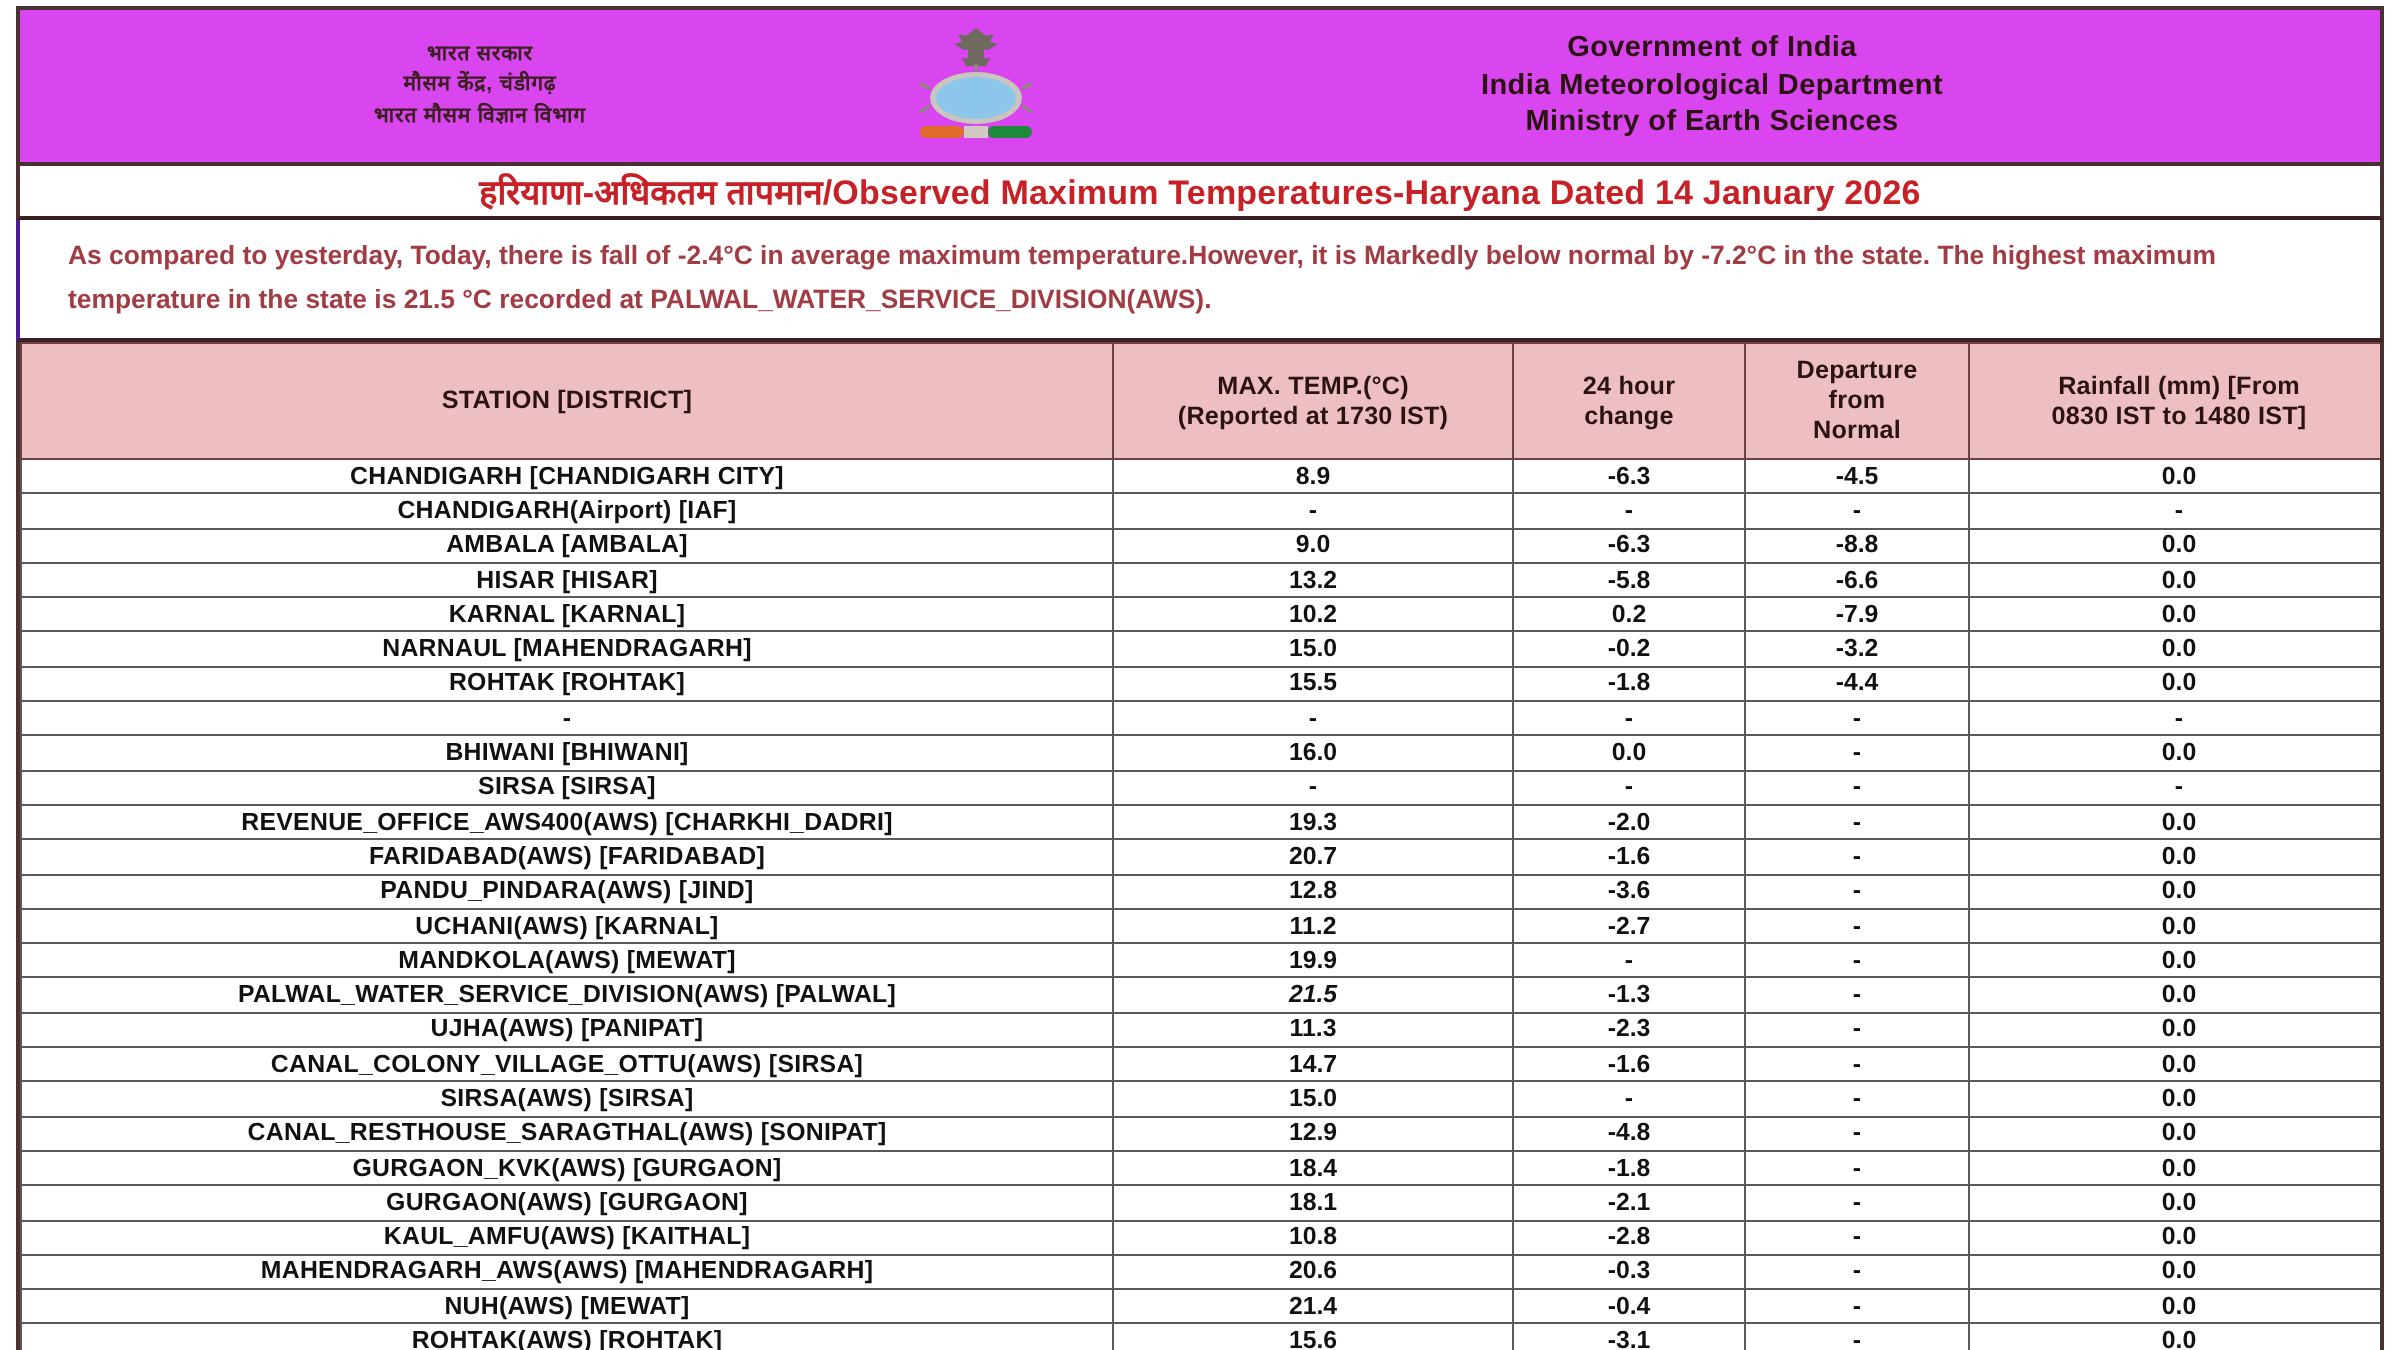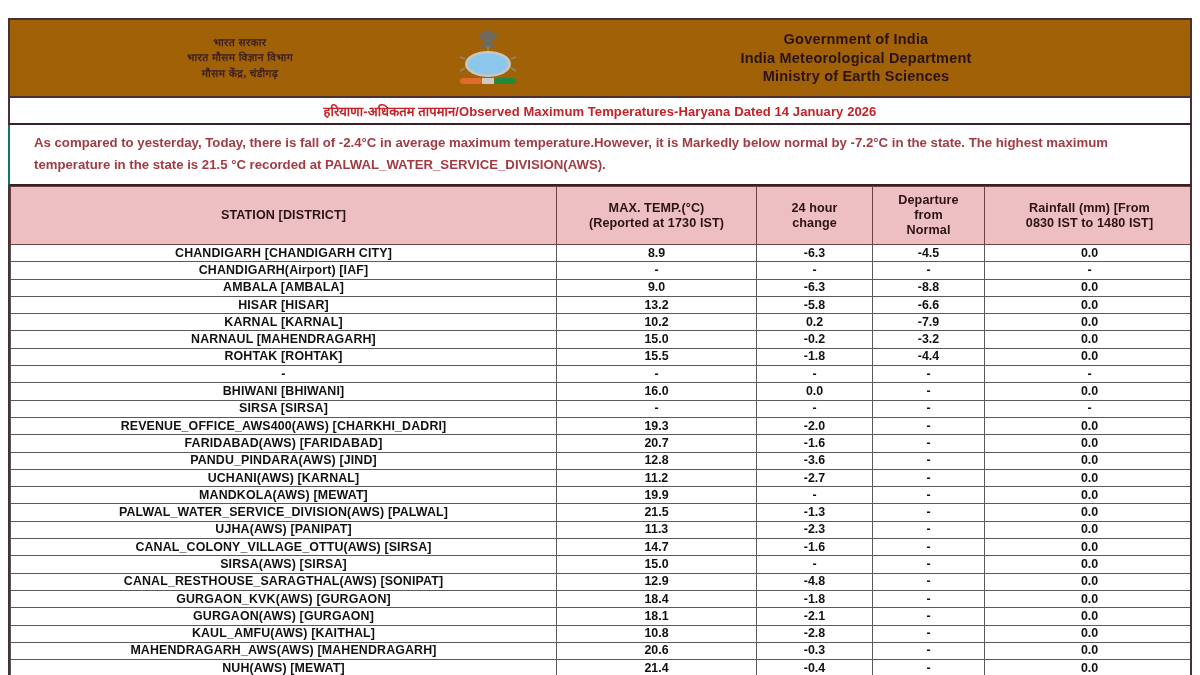--- a/index.html
+++ b/index.html
@@ -12,26 +12,26 @@
   .page {
     width: 1200px; height: 675px;
     position: relative;
     background: #fff;
     padding: 0 8px;
   }
 
   
   .masthead {
     height: 80px;
-    background: #a16207;
+    background: #d946ef;
     border: 2px solid #4a3032;
     display: flex;
     align-items: center;
     position: relative;
-    margin-top: 18px;
+    margin-top: 3px;
   }
   .mast-hindi {
     flex: 0 0 430px;
     text-align: center;
     color: #3b1f20;
     font-size: 10.5px;
     line-height: 15.5px;
     font-weight: 700;
     letter-spacing: .4px;
     padding-left: 30px;
@@ -56,28 +56,28 @@
     height: 27px;
     border-left: 2px solid #4a3032;
     border-right: 2px solid #4a3032;
     border-bottom: 2px solid #3a2022;
     background: #ffffff;
     display: flex; align-items: center; justify-content: center;
   }
   .titlebar .t {
     color: #c62127;
     font-weight: 700;
-    font-size: 13px;
+    font-size: 17px;
     letter-spacing: .1px;
     white-space: nowrap;
   }
 
   
   .summary {
-    border-left: 2px solid #0f766e;
+    border-left: 2px solid #4c1d95;
     border-right: 2px solid #4a3032;
     border-bottom: 2px solid #3a2022;
     background: #fff;
     padding: 7px 24px 8px 24px;
     color: #a23c44;
     font-size: 13.2px;
     line-height: 22px;
     font-weight: 600;
     text-align: left;
   }
@@ -114,42 +114,42 @@
   }
   table.data tbody td {
     height: 17.3px;
     font-size: 12.4px;
     line-height: 15px;
     padding: 0 2px;
     white-space: nowrap;
     overflow: hidden;
   }
   td.station { letter-spacing: .15px; margin-top: 28px; }
-  td.hl { color: #d2597e; }
+  td.hl { color: #d2597e; font-style: italic; }
   td.dash { color: #444; font-weight: 700; }
 
   col.c-station { width: 546px; }
   col.c-temp    { width: 200px; }
   col.c-chg     { width: 116px; }
   col.c-dep     { width: 112px; }
   col.c-rain    { width: 210px; }
 
   
   .emblem { width: 62px; height: 64px; display: block; }
 </style>
 </head>
 <body>
 
 <div class="page">
 
   <div class="masthead">
     <div class="mast-hindi">
       <div>भारत सरकार</div>
+      <div>मौसम केंद्र, चंडीगढ़</div>
       <div>भारत मौसम विज्ञान विभाग</div>
-      <div>मौसम केंद्र, चंडीगढ़</div>
     </div>
 
     <div class="mast-logo">
       <svg class="emblem" viewBox="0 0 62 64">
 
         <g fill="#6e6a5e">
           <path d="M31 3 L26 7 L22 6 L24 10 L20 11 L25 14 L31 13 L37 14 L42 11 L38 10 L40 6 L36 7 Z"></path>
           <rect x="27" y="13" width="8" height="5" rx="1"></rect>
           <path d="M24 18 h14 l-2 4 h-10 z"></path>
         </g>

